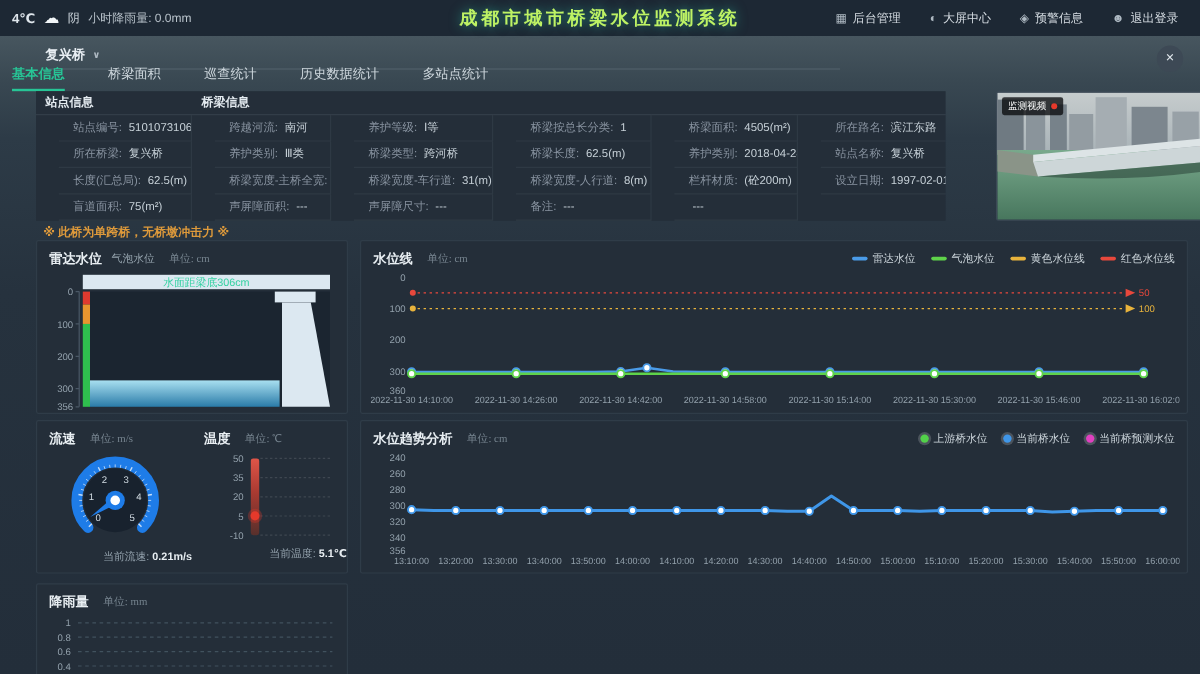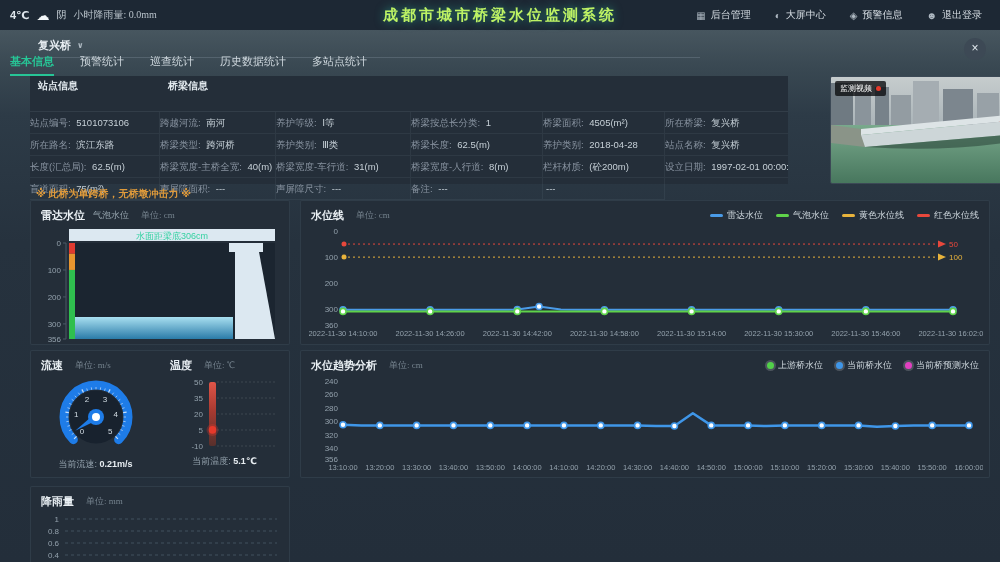--- a/index.html
+++ b/index.html
@@ -7,50 +7,50 @@
          font-family:"Liberation Sans","DejaVu Sans",sans-serif; }
   .screen { position:relative; width:1000px; height:562px; overflow:hidden; background:#273442; }
 
   
   .topbar { position:absolute; top:0; left:0; width:1000px; height:30px; background:#1d2834;
             display:flex; align-items:center; z-index:5; }
   .weather { display:flex; align-items:center; gap:7px; padding-left:10px; color:#dfe6ec; font-size:10px; }
   .temp { font-size:11px; font-weight:bold; }
   .cloud { font-size:13px; color:#f2f6f8; }
   .cond { color:#c8d1d8; }
-  .rainlbl { color:#b9c3cb;font-family:Liberation Serif, serif; }
+  .rainlbl { color:#b9c3cb; }
   .apptitle { position:absolute; left:0; right:0; text-align:center; font-size:15px; font-weight:bold;
               color:#bef264; letter-spacing:3px; text-shadow:0 0 10px rgba(47,217,182,.55); pointer-events:none; }
   .topmenu { margin-left:auto; display:flex; gap:24px; padding-right:18px; z-index:6; }
   .menu-item { display:flex; align-items:center; gap:5px; color:#d6dde3; font-size:10px; cursor:pointer; }
   .mi-icon { font-size:10px; color:#aeb9c2; }
 
   
   .main { position:absolute; top:30px; left:0; width:1000px; height:532px; overflow:hidden;
           background:linear-gradient(180deg,#47565f 0%,#394852 7%,#2d3b47 16%,#26323e 40%,#232e3a 100%); }
 
   .selector { position:absolute; left:38px; top:8px; color:#e8eef3; font-size:11px; font-weight:bold;
               display:flex; align-items:center; gap:6px; cursor:pointer; }
   .chev { font-size:8px; color:#aeb9c2; }
   .sel-divider { position:absolute; left:38px; top:27px; width:662px; border-bottom:1px solid rgba(120,135,148,.4); }
   .closebtn { position:absolute; right:14px; top:8px; width:22px; height:22px; border-radius:50%;
               background:#3d4955; color:#e3eaef; font-size:12px; text-align:center; line-height:21px; cursor:pointer; }
 
-  .tabs { position:absolute; left:10px; top:24px; display:flex; gap:26px; }
+  .tabs { position:absolute; left:10px; top:24px; display:flex; gap:36px; }
   .tab { font-size:11px; color:#cfd8de; padding-bottom:7px; position:relative; cursor:pointer; }
   .tab.active { color:#27c596; font-weight:bold; }
   .tab.active::after { content:""; position:absolute; left:0; right:0; bottom:0; height:2px; background:#27c596; }
 
   
   .info-panel { position:absolute; left:30px; top:46px; width:758px; height:108px; background:#242e39; }
   .info-grid, .info-head { display:grid; grid-template-columns:130px 116px 135px 132px 122px 1fr; }
-  .ih-cell { height:36px; line-height:20px; padding-left:8px; font-size:10px; font-weight:bold; color:#e4ebf0;
+  .ih-cell { height:20px; line-height:20px; padding-left:8px; font-size:10px; font-weight:bold; color:#e4ebf0;
              border-bottom:1px solid rgba(140,155,168,.14); }
-  .cell { height:22px; line-height:22px; padding-left:0; font-size:9.5px; white-space:nowrap; overflow:hidden;
-          border-bottom:1px solid rgba(140,155,168,.10); border-right:1px solid rgba(140,155,168,.10); }
+  .cell { height:22px; line-height:22px; padding-left:12px; font-size:9.5px; white-space:nowrap; overflow:hidden;
+          border-bottom:1px solid rgba(140,155,168,.10); border-right:1px solid rgba(140,155,168,.10);margin-left:19px; }
   .cell:nth-child(6n) { border-right:none; }
   .c-label { color:#8893a0; }
   .c-value { color:#c6d0d7; margin-left:3px; }
 
   
   .camera { position:absolute; left:793px; top:46px; width:197px; height:108px; border:1px solid #3c4956;
             border-radius:2px; overflow:hidden; cursor:pointer;margin-left:37px; }
   .cam-badge { position:absolute; left:4px; top:4px; background:rgba(10,12,14,.78); color:#fff; font-size:8px;
                padding:2px 5px; border-radius:2px; display:flex; align-items:center; gap:4px; z-index:2; }
   .rec-dot { width:5px; height:5px; border-radius:50%; background:#e6392b; }
@@ -75,21 +75,21 @@
   .leg-label { font-size:9px; color:#ccd5db; }
   .lm-bar { width:13px; height:3px; border-radius:2px; }
   .lm-dot { width:7px; height:7px; border-radius:50%; box-shadow:0 0 0 2px rgba(255,255,255,.18); }
 
   svg { display:block; }
   svg text { font-family:"Liberation Sans","DejaVu Sans",sans-serif; font-size:8px; }
   text.tk { fill:#93a1ac; }
 
   .gauges-wrap { display:flex; }
   .ghalf { width:50%; }
-  .gcur { text-align:center; font-size:9px; color:#93a1ac; margin-top:1px; }
+  .gcur { text-align:right; font-size:9px; color:#93a1ac; margin-top:1px; }
   .gcur b { color:#e8eef2; font-weight:bold; }
 </style>
 </head>
 <body>
 
 <div class="screen">
 
   <div class="topbar">
     <div class="weather">
       <span class="temp">4℃</span>
@@ -131,21 +131,21 @@
     <div class="sel-divider"></div>
     <div class="closebtn">×</div>
 
     <div class="tabs">
 
         <div class="tab active">
           <span>基本信息</span>
         </div>
 
         <div class="tab">
-          <span>预警统计</span>
+          <span>桥梁面积</span>
         </div>
 
         <div class="tab">
           <span>巡查统计</span>
         </div>
 
         <div class="tab">
           <span>历史数据统计</span>
         </div>
 
@@ -185,37 +185,37 @@
             <span class="c-label">桥梁按总长分类:</span>
             <span class="c-value">1</span>
           </div>
 
           <div class="cell">
             <span class="c-label">桥梁面积:</span>
             <span class="c-value">4505(m²)</span>
           </div>
 
           <div class="cell">
+            <span class="c-label">所在路名:</span>
+            <span class="c-value">滨江东路</span>
+          </div>
+
+          <div class="cell">
             <span class="c-label">所在桥梁:</span>
             <span class="c-value">复兴桥</span>
           </div>
 
           <div class="cell">
-            <span class="c-label">所在路名:</span>
-            <span class="c-value">滨江东路</span>
+            <span class="c-label">养护类别:</span>
+            <span class="c-value">Ⅲ类</span>
           </div>
 
           <div class="cell">
             <span class="c-label">桥梁类型:</span>
             <span class="c-value">跨河桥</span>
-          </div>
-
-          <div class="cell">
-            <span class="c-label">养护类别:</span>
-            <span class="c-value">Ⅲ类</span>
           </div>
 
           <div class="cell">
             <span class="c-label">桥梁长度:</span>
             <span class="c-value">62.5(m)</span>
           </div>
 
           <div class="cell">
             <span class="c-label">养护类别:</span>
             <span class="c-value">2018-04-28</span>

